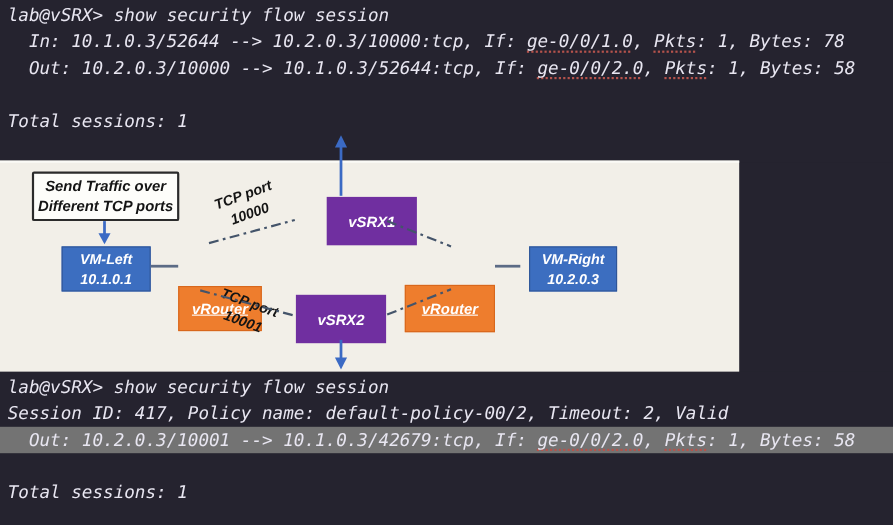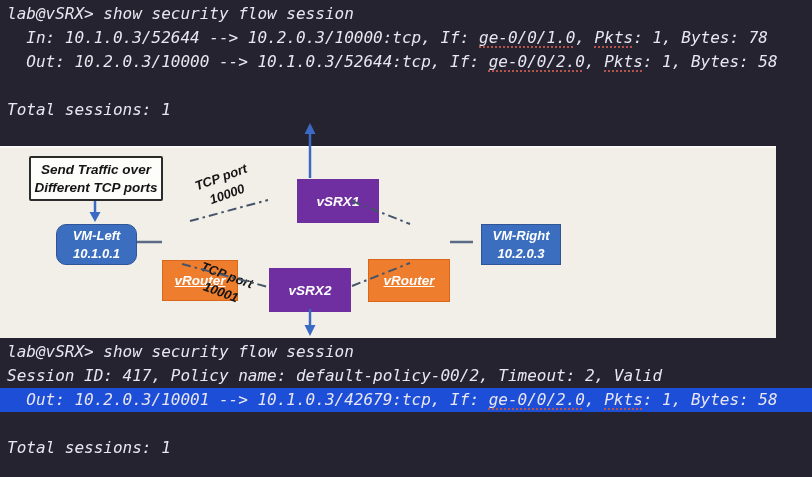--- a/index.html
+++ b/index.html
@@ -12,43 +12,43 @@
   
   .term{
     position:absolute;left:0;width:812px;overflow:hidden;
     font-family:"DejaVu Sans Mono",monospace;
     font-size:16px;line-height:24px;color:#E8E6F1;
     background:#25232F;
   }
   .term-top{top:0;height:146px;padding-top:2px;}
   .term-bottom{top:338px;height:139px;padding-top:2px;}
   .tline{height:24px;white-space:pre;padding-left:7px;}
-  .tline.hl{background:#1d4ed8;}
+  .tline.hl{background:#737373;}
   .sq{
     text-decoration:underline dotted #B5534C;
     text-decoration-thickness:2px;
     text-underline-offset:3px;
   }
   
   .diagram{
-    position:absolute;left:0;top:146px;width:776px;height:192px;
+    position:absolute;left:0;top:146px;width:672px;height:192px;
     background:#F2EFE8;border-top:2px solid #FBFAF6;box-sizing:border-box;
   }
   .dbox{
     position:absolute;box-sizing:border-box;color:#fff;
     display:flex;flex-direction:column;align-items:center;justify-content:center;
     font-weight:bold;text-align:center;
   }
   .callout{
     left:29px;top:8px;width:134px;height:45px;
     background:#FDFDFA;border:2px solid #2B2B2B;border-radius:2px;
     color:#141414;font-size:13.5px;line-height:1.3;
   }
   .vmbox{background:#3C6EC0;border:1.5px solid #2F5597;font-size:13px;line-height:1.35;}
-  .vm-left{left:56px;top:76px;width:81px;height:41px;border-radius:10px;}
+  .vm-left{left:56px;top:76px;width:81px;height:41px;}
   .vm-right{left:481px;top:76px;width:80px;height:41px;}
   .vrouter{background:#EE7D2D;border:1.5px solid #D8671C;font-size:13.5px;margin-top:36px;}
   .vrouter-left{left:162px;top:76px;width:76px;height:41px;}
   .vrouter-right{left:368px;top:75px;width:82px;height:43px;}
   .vrouter .lbl{text-decoration:underline;}
   .vsrx{background:#702FA0;border:none;font-size:13.5px;}
   .vsrx1{left:269px;top:31px;width:82px;height:44px;margin-left:28px;}
   .vsrx2{left:269px;top:120px;width:82px;height:44px;}
   .tcp-label{
     position:absolute;width:80px;text-align:center;

